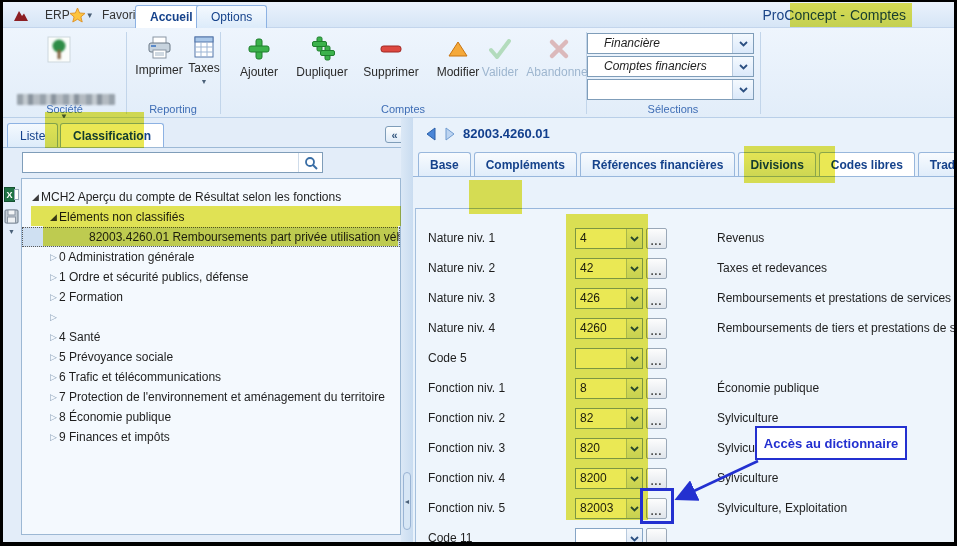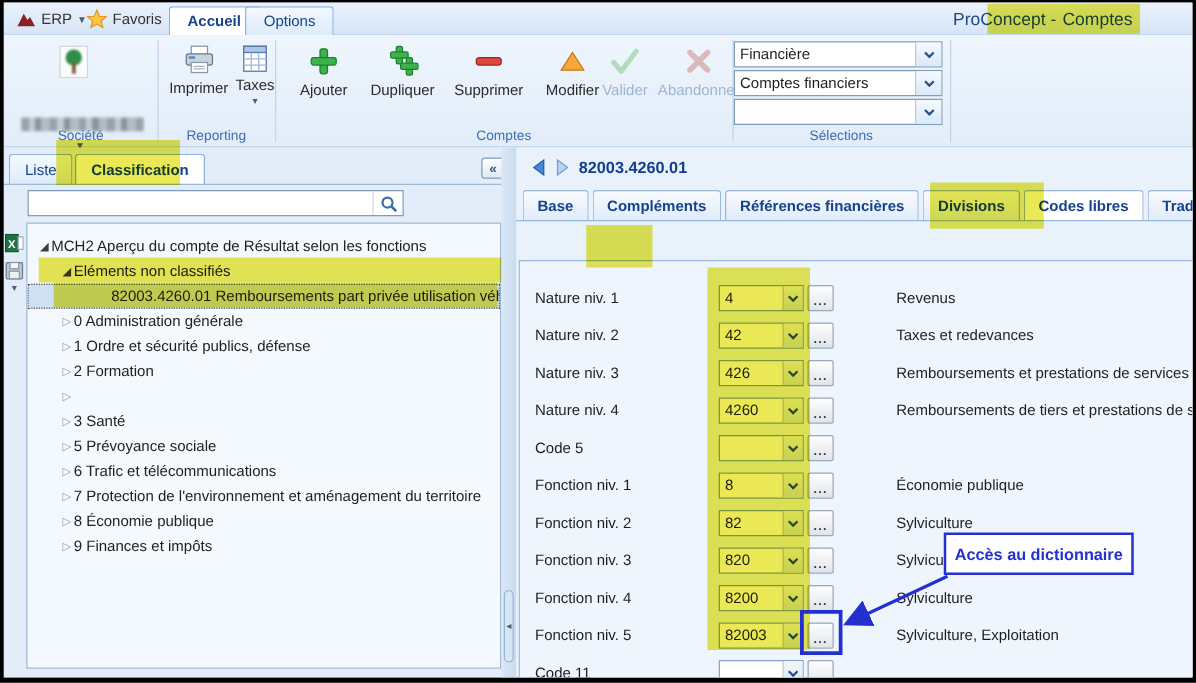--- a/index.html
+++ b/index.html
@@ -5,21 +5,21 @@
   html,body{margin:0;padding:0;background:#222;}
   *{box-sizing:border-box;}
   #screen{position:relative;width:957px;height:546px;background:#000;overflow:hidden;
           font-family:"Liberation Sans","DejaVu Sans",sans-serif;font-size:12px;color:#1e1e1e;}
   #inner{position:absolute;left:3px;top:2px;width:951px;height:540px;background:#e9f2fb;overflow:hidden;}
   .abs{position:absolute;}
 
   
   #topbar{position:absolute;left:0;top:0;width:951px;height:26px;
           background:linear-gradient(#eaf2fc,#d6e5f6);border-bottom:1px solid #c3d5ec;}
-  .qa{position:absolute;top:0;height:26px;display:flex;align-items:center;gap:4px;color:#333;}
+  .qa{position:absolute;top:0;height:26px;display:flex;align-items:center;gap:16px;color:#333;}
   .caret{font-size:8px;color:#4a6078;}
   .toptab{position:absolute;top:3px;height:23px;line-height:22px;padding:0 14px;color:#15428b;
           border:1px solid #8db2e3;border-bottom:none;border-radius:3px 3px 0 0;
           background:linear-gradient(#f4f9fe,#dcebfa);}
   .toptab.active{background:#fff;font-weight:700;}
   #title{position:absolute;right:48px;top:0;height:26px;line-height:26px;font-size:14px;color:#1c4587;}
   #title .mod{margin-left:5px;}
 
   
   #ribbon{position:absolute;left:0;top:26px;width:951px;height:90px;
@@ -27,21 +27,21 @@
   .vsep{position:absolute;top:4px;height:82px;width:1px;background:#c2d5ea;}
   .gl{position:absolute;top:74px;height:15px;text-align:center;color:#3e6db5;font-size:11px;line-height:15px;}
   .rbtn{position:absolute;top:8px;display:flex;flex-direction:column;align-items:center;gap:3px;cursor:default;}
   .rbtn .lab{font-size:12px;color:#2b2b2b;white-space:nowrap;}
   .rbtn.disabled .lab{color:#9eb6cf;}
   .rbtn.disabled svg{opacity:.55;}
   .blurname{position:absolute;left:14px;top:66px;width:98px;height:11px;border-radius:1px;
             background:repeating-linear-gradient(90deg,#98a2ab 0 6px,#c3cad0 6px 11px,#8a949e 11px 16px,#b4bbc2 16px 23px);
             filter:blur(1.2px);}
   .selcombo{position:absolute;left:584px;width:167px;height:21px;background:#fff;border:1px solid #7f9db9;display:flex;}
-  .selcombo .sval{flex:1;padding:2px 4px;white-space:nowrap;overflow:hidden;}
+  .selcombo .sval{flex:1;padding:2px 16px;white-space:nowrap;overflow:hidden;font-style:italic;}
   .selcombo .sbtn{width:21px;border-left:1px solid #b7c9dd;background:linear-gradient(#f4f9fe,#dbe9fa);
                   display:flex;align-items:center;justify-content:center;}
 
   
   #leftpanel{position:absolute;left:0;top:116px;width:410px;height:424px;background:#e3edf9;border-right:1px solid #a9c2de;}
   #rightpanel{position:absolute;left:410px;top:116px;width:552px;height:424px;background:#e9f2fb;}
 
   .sidebtn{position:absolute;left:0;width:17px;height:18px;display:flex;align-items:center;justify-content:center;}
   .ltab{position:absolute;top:5px;height:25px;line-height:24px;padding:0 12px;color:#15428b;
         border:1px solid #8db2e3;border-bottom:none;border-radius:3px 3px 0 0;
@@ -306,21 +306,21 @@
   </div>
             <div class="tree-row lv1" style="top: 108px;">
     <span class="tw closed">▷</span>
     <span class="tl">2 Formation</span>
   </div>
             <div class="tree-row lv1" style="top: 128px;">
     <span class="tw closed">▷</span>
   </div>
             <div class="tree-row lv1" style="top: 148px;">
     <span class="tw closed">▷</span>
-    <span class="tl">3 Santé</span>
+    <span class="tl">4 Santé</span>
   </div>
             <div class="tree-row lv1" style="top: 168px;">
     <span class="tw closed">▷</span>
     <span class="tl">5 Prévoyance sociale</span>
   </div>
             <div class="tree-row lv1" style="top: 188px;">
     <span class="tw closed">▷</span>
     <span class="tl">6 Trafic et télécommunications</span>
   </div>
             <div class="tree-row lv1" style="top: 208px;">

